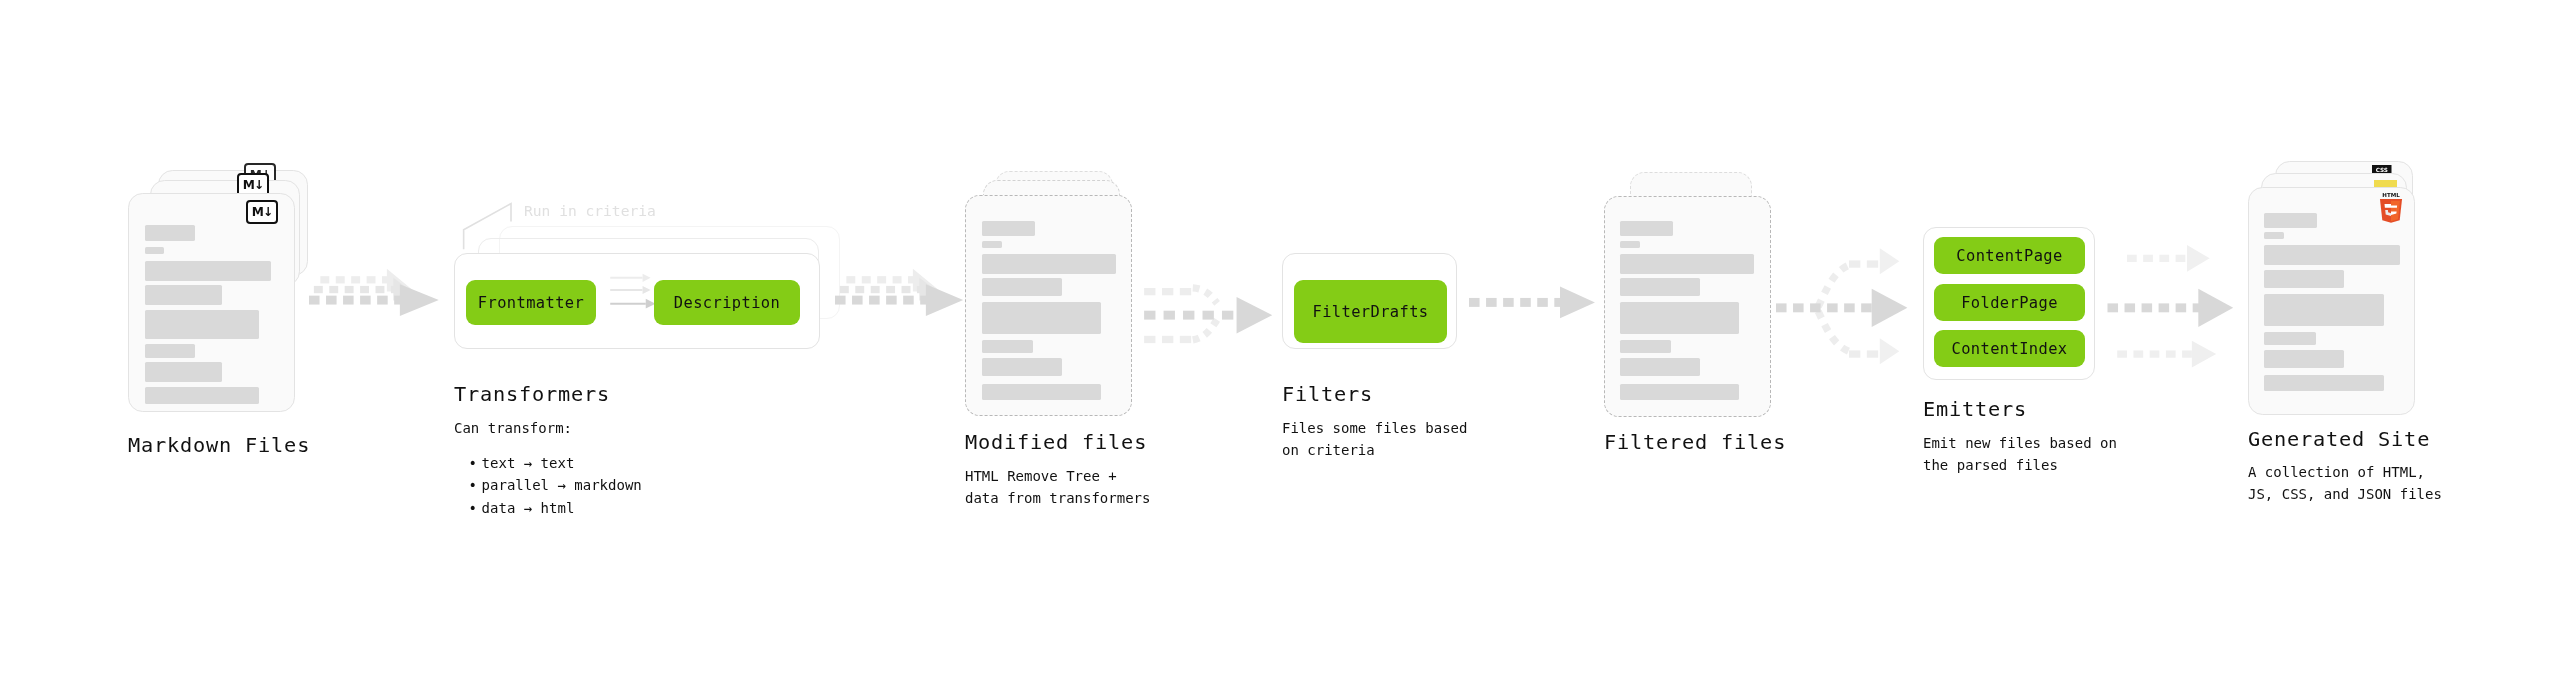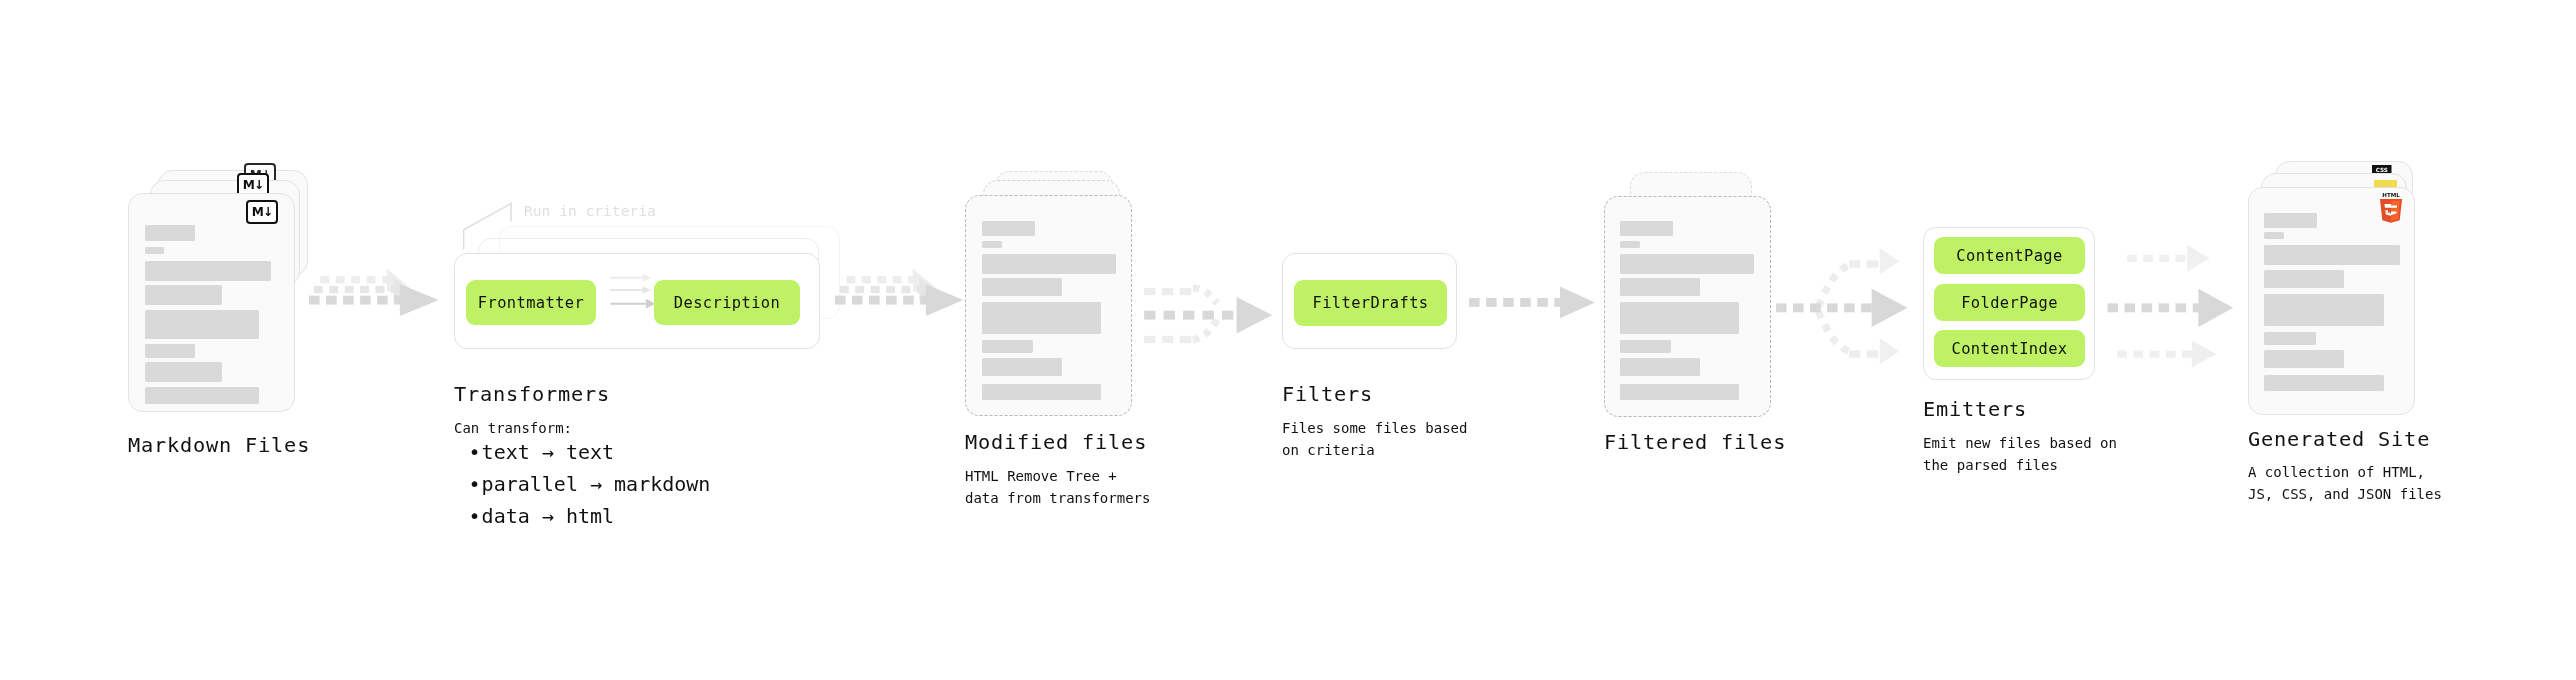--- a/index.html
+++ b/index.html
@@ -23,32 +23,32 @@
             font-family:"DejaVu Sans","Liberation Sans",sans-serif;
             font-weight:bold;font-size:12.2px;line-height:1;color:#111;letter-spacing:-0.8px;}
 
   
   .h5{width:28px;height:32.5px;}
   .jsb{width:23px;height:14.6px;background:#F0DB4F;}
 
   
   .panel{position:absolute;box-sizing:border-box;background:#ffffff;
          border:1.6px solid #e3e3e3;border-radius:13px;}
-  .chip{position:absolute;box-sizing:border-box;background:#bef264;border-radius:9px;
+  .chip{position:absolute;box-sizing:border-box;background:#84cc16;border-radius:9px;
         display:flex;align-items:center;justify-content:center;
         font-size:15.4px;color:#111;letter-spacing:0.4px;white-space:nowrap;}
   .chip.faint1{background:#e4e4e4;}
   .chip.faint2{background:#efefef;}
   .panel.faint1{border-color:#ececec;background:transparent;}
   .panel.faint2{border-color:#f4f4f4;background:transparent;}
 
   
   .title{position:absolute;font-size:20.3px;letter-spacing:0.8px;color:#111;white-space:nowrap;}
   .sub{position:absolute;font-size:14px;line-height:1.55;color:#111;white-space:pre-line;}
-  .sublist{position:absolute;font-size:20px;line-height:1.6;color:#111;}
+  .sublist{position:absolute;font-size:14px;line-height:1.6;color:#111;margin-top:16px;}
   .sublist ul{margin:0;padding:0 0 0 13px;list-style:none;}
   .sublist li{position:relative;padding-left:1.6px;}
   .sublist li:before{content:"\2022";position:absolute;left:-11.4px;top:0;}
   .parallel{position:absolute;font-size:14.6px;color:#e0e0e0;white-space:nowrap;}
 
   svg{position:absolute;overflow:visible;}
 </style>
 </head>
 <body>
 
@@ -217,21 +217,21 @@
         <rect x="34" y="67" width="14" height="11"></rect>
       <rect x="58" y="67" width="14" height="11"></rect>
         <rect x="82" y="67" width="14" height="11"></rect>
       <rect x="106" y="67" width="14" height="11"></rect>
       <polygon points="124,50 168,72.5 124,95"></polygon>
     </g>
   </svg>
 
   <div>
     <div class="panel" style="left:1282px;top:253px;width:175px;height:96px;"></div>
-    <div class="chip" style="left:1294px;top:280px;width:153px;height:46px;">FilterDrafts</div>
+    <div class="chip" style="left:1294px;top:280px;width:153px;height:63px;">FilterDrafts</div>
 
     <div class="title" style="left:1282px;top:382px;">Filters</div>
     <div class="sub" style="left:1282px;top:418px;">Files some files based
 on criteria</div>
   </div>
 
   <svg style="left:1469px;top:284px;" width="130" height="49" viewBox="0 0 160 60">
     <g fill="#d8d8d8">
       <rect x="0" y="17" width="13" height="11"></rect>
         <rect x="21" y="17" width="13" height="11"></rect>

